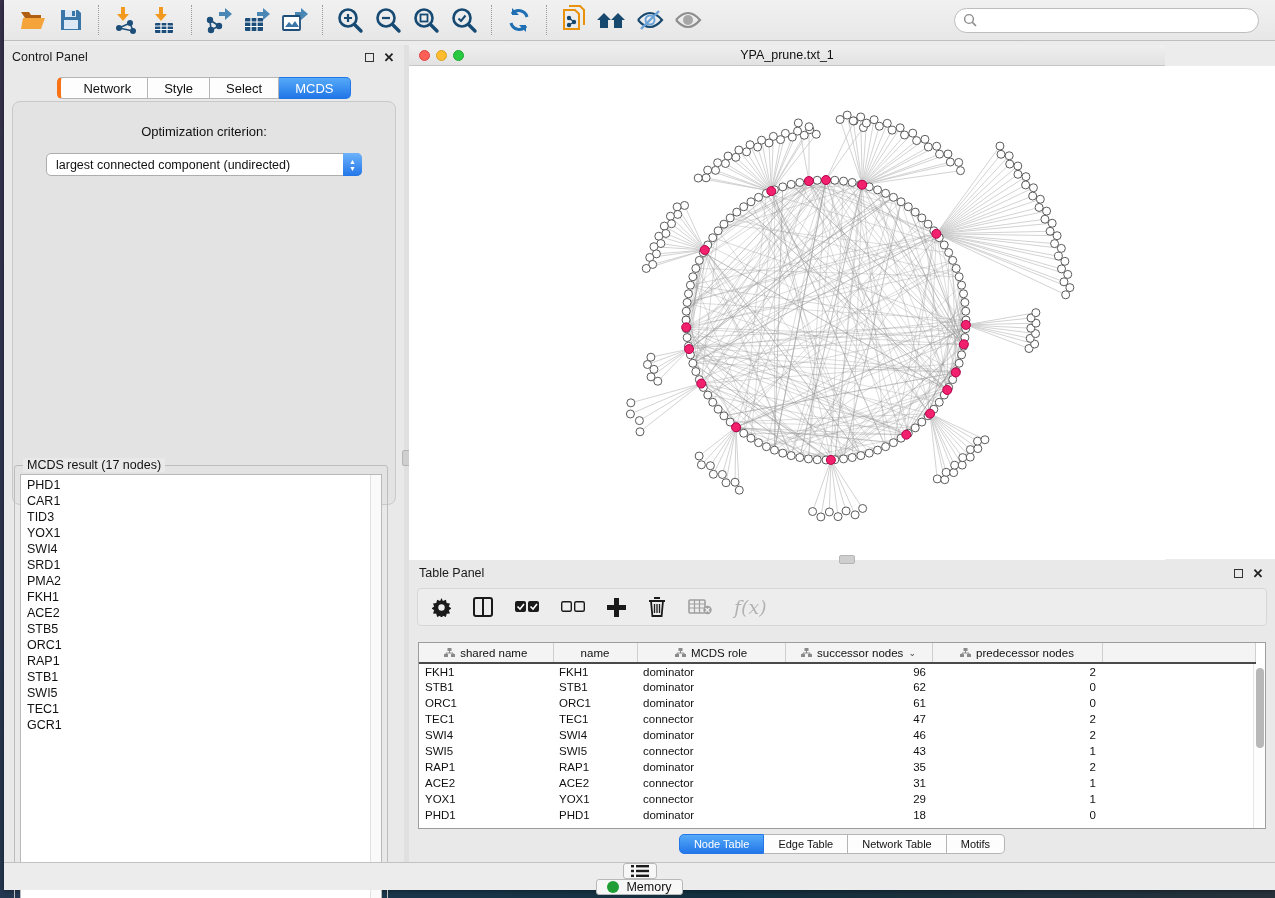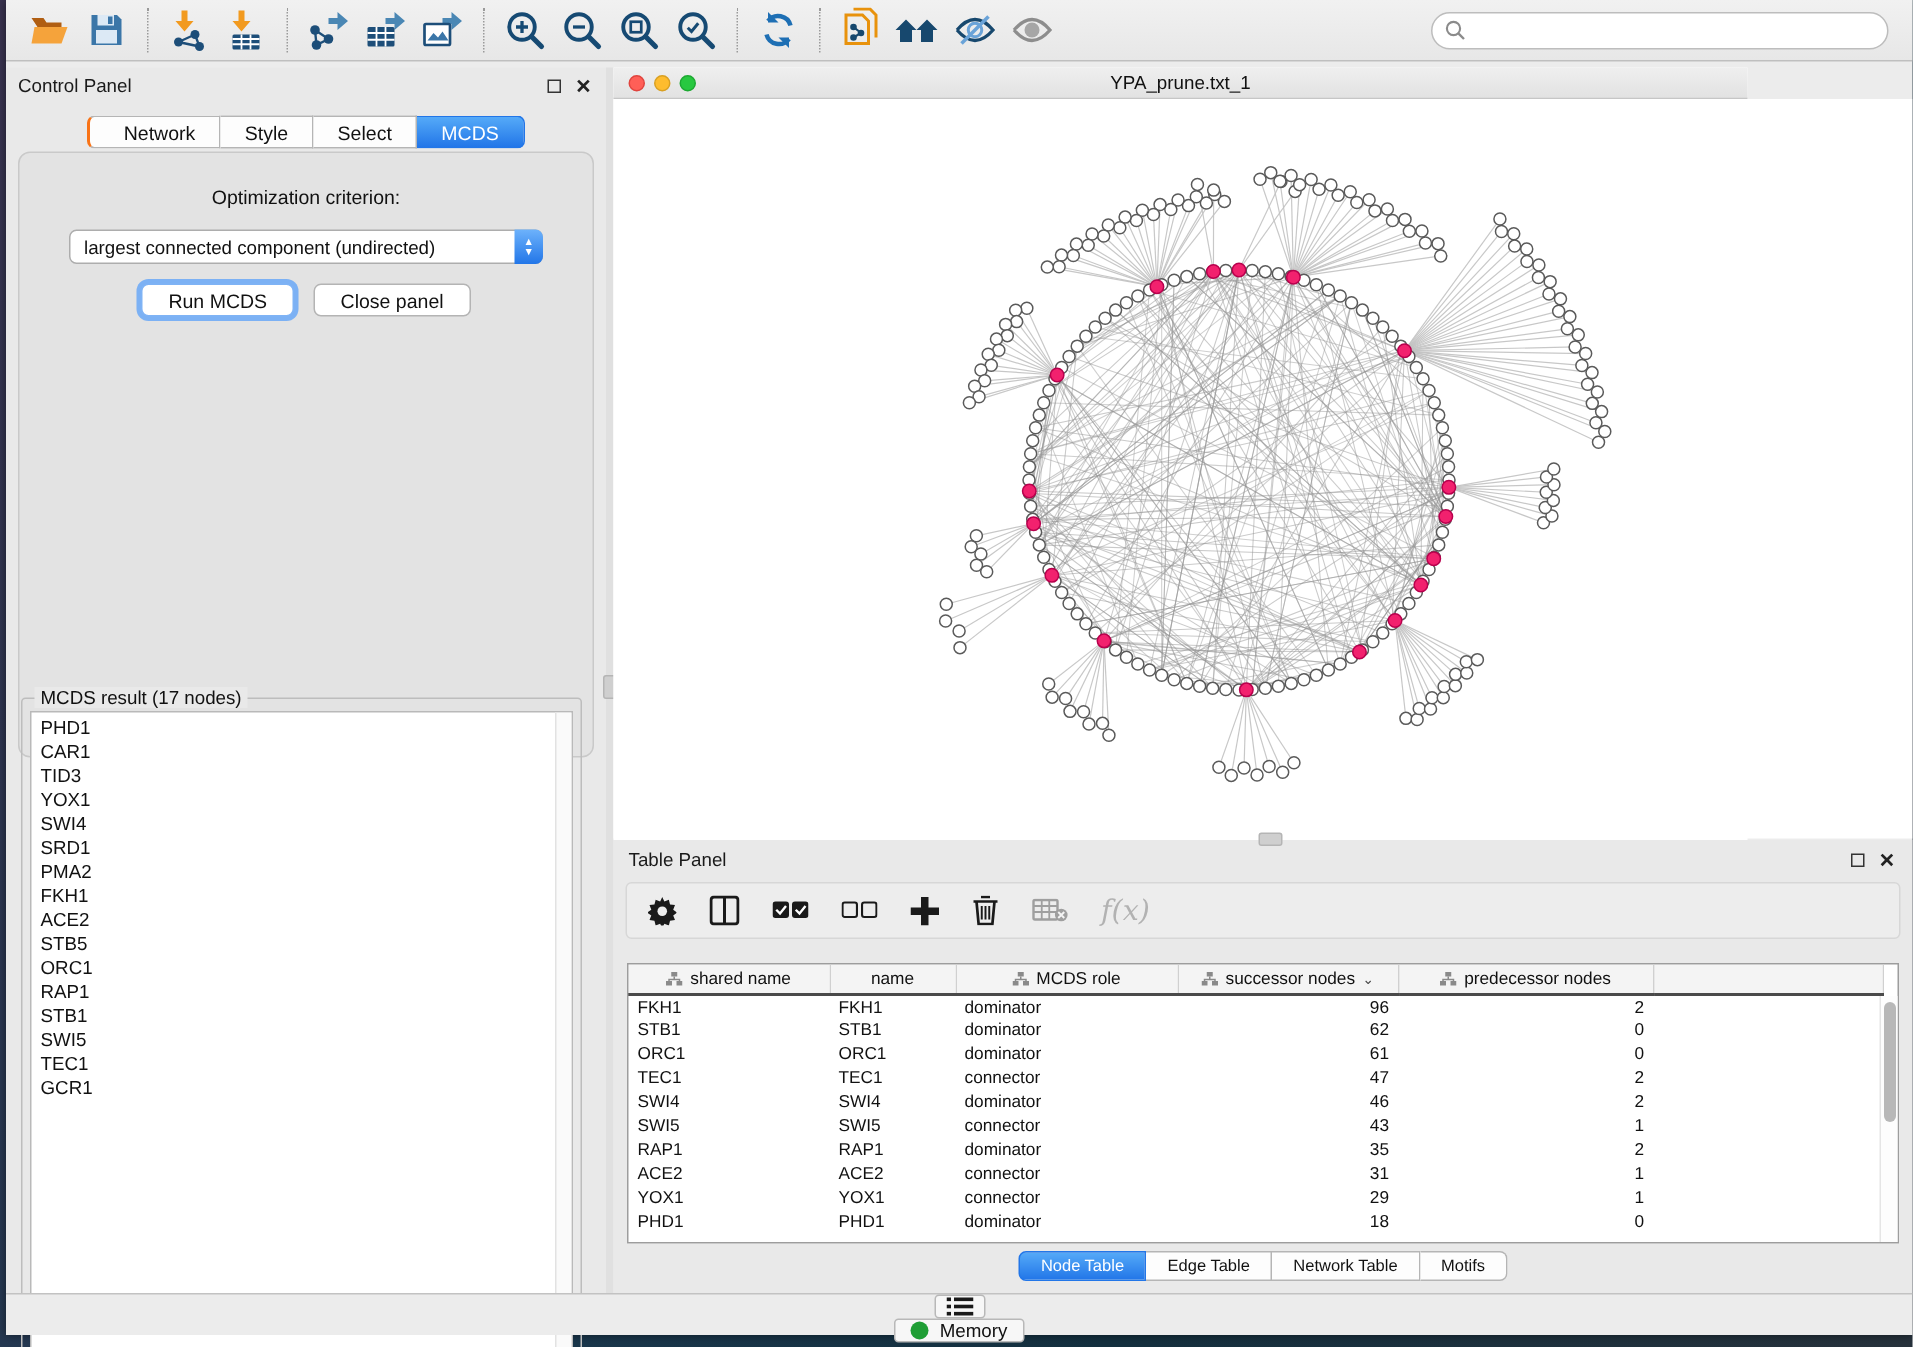--- a/index.html
+++ b/index.html
@@ -28,21 +28,21 @@
   .cp-header { height:24px; display:flex; align-items:center; padding:0 8px; font-size:12.5px; color:#1a1a1a; }
   .cp-header .sp { flex:1; }
   .win-btn { width:14px; height:14px; margin-left:6px; display:flex; align-items:center;
     justify-content:center; font-size:11px; color:#222; }
   .float-glyph { width:9px; height:9px; border:1.4px solid #333; display:inline-block; }
   .close-glyph { font-weight:bold; font-size:13px; line-height:9px; }
 
   .seg-tabs { display:flex; justify-content:center; margin-top:8px; }
   .seg-tab { height:22px; padding:0 16px; background:#fdfdfd; border:1px solid #b5b5b5;
     border-left:none; font-size:13px; display:flex; align-items:center; color:#111; cursor:default; }
-  .seg-tab:first-child { border-left:2px solid #f97316; border-radius:5px 0 0 5px;padding-left:22px; }
+  .seg-tab:first-child { border-left:4px solid #f97316; border-radius:5px 0 0 5px;padding-left:22px; }
   .seg-tab:last-child { border-radius:0 5px 5px 0; }
   .seg-tab.active { background:linear-gradient(#55aaf8,#2276e8); color:#fff; border-color:#2276e8; }
 
   .cp-inner { position:absolute; left:8px; top:56px; width:384px; height:404px;
     background:#e3e3e3; border:1px solid #c9c9c9; border-radius:8px; }
   .opt-label { text-align:center; margin-top:22px; font-size:13px; color:#111; }
   .select-box { margin:14px auto 0; width:316px; height:23px; background:#fff; border:1px solid #adadad;
     border-radius:5px; display:flex; align-items:center; font-size:12.5px; color:#111; }
   .select-box .val { flex:1; padding-left:9px; white-space:nowrap; }
   .select-stepper { width:19px; height:23px; margin-right:-1px; border-radius:0 5px 5px 0;
@@ -282,24 +282,20 @@
         <div class="seg-tab active">MCDS</div>
       </div>
     <div class="cp-inner">
       <div class="opt-label">Optimization criterion:</div>
       <div class="select-box">
         <span class="val">largest connected component (undirected)</span>
         <span class="select-stepper">
             <span>▲</span>
             <span>▼</span>
           </span>
-      </div>
-      <div class="btn-row">
-        <div class="mac-btn focused">Run MCDS</div>
-        <div class="mac-btn">Close panel</div>
       </div>
     </div>
     <div class="groupbox">
       <div class="gb-label">MCDS result (17 nodes)</div>
       <div class="mcds-list">
         <div class="items" id="mcds-items">
             <div class="mcds-item">PHD1</div>
             <div class="mcds-item">CAR1</div>
             <div class="mcds-item">TID3</div>
             <div class="mcds-item">YOX1</div>

